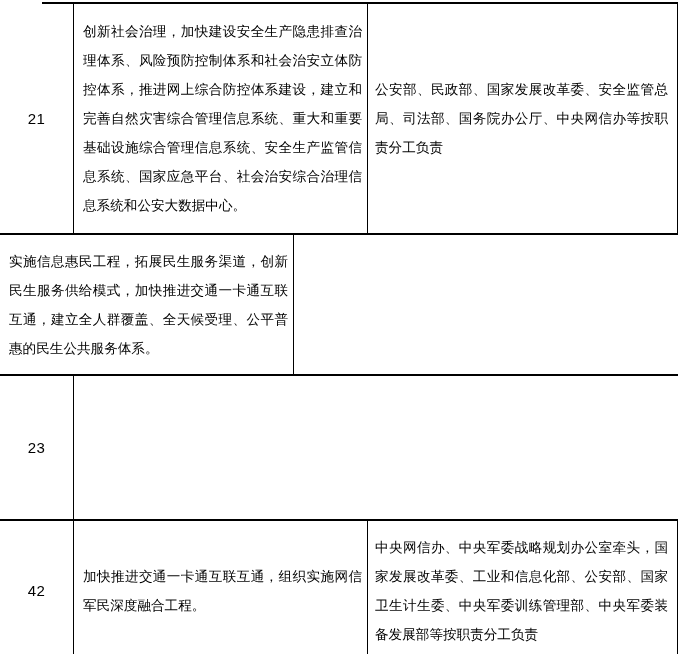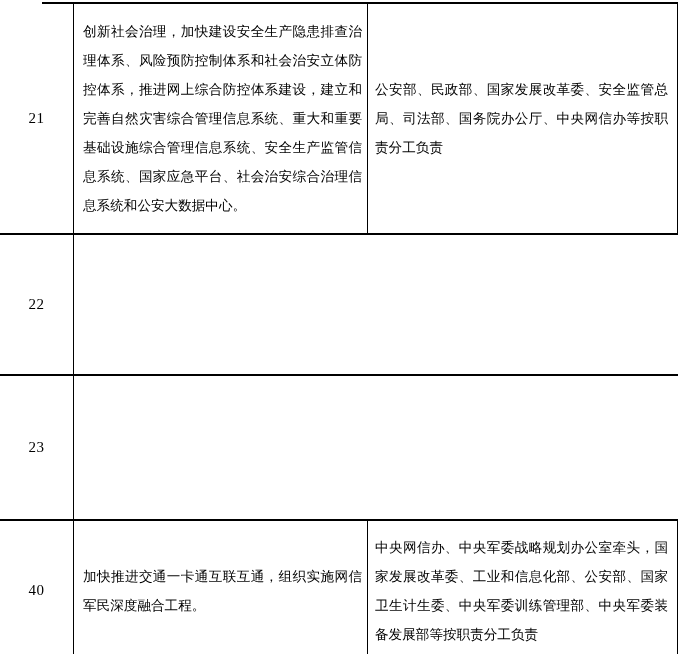--- a/index.html
+++ b/index.html
@@ -25,21 +25,21 @@
   .trow.r24 { height: 141px; }
   .cell {
     display: flex;
     align-items: center;
     border-right: 1.5px solid #000000;
     overflow: hidden;
   }
   .c-num {
     width: 74px;
     justify-content: center;
-    font-family: Liberation Serif, serif;
+    font-family: Liberation Sans, sans-serif;
     font-size: 15px;
     letter-spacing: 0.5px;
   }
   .c-task {
     width: 294px;
     padding: 0 5px 0 9px;
   }
   .c-owner {
     width: 310px;
     padding: 0 9px 0 7px;
@@ -79,34 +79,34 @@
     </div>
     <div class="cell c-task">
       <div class="celltext">创新社会治理，加快建设安全生产隐患排查治理体系、风险预防控制体系和社会治安立体防控体系，推进网上综合防控体系建设，建立和完善自然灾害综合管理信息系统、重大和重要基础设施综合管理信息系统、安全生产监管信息系统、国家应急平台、社会治安综合治理信息系统和公安大数据中心。</div>
     </div>
     <div class="cell c-owner">
       <div class="celltext">公安部、民政部、国家发展改革委、安全监管总局、司法部、国务院办公厅、中央网信办等按职责分工负责</div>
     </div>
   </div>
 
   <div class="trow r22">
-    <div class="cell c-num">
-      <span class="numtext">22</span>
+    <div class="cell c-task">
+      <div class="celltext">实施信息惠民工程，拓展民生服务渠道，创新民生服务供给模式，加快推进交通一卡通互联互通，建立全人群覆盖、全天候受理、公平普惠的民生公共服务体系。</div>
     </div>
   </div>
 
   <div class="trow r23">
     <div class="cell c-num">
       <span class="numtext">23</span>
     </div>
   </div>
 
   <div class="trow r24">
     <div class="cell c-num">
-      <span class="numtext">40</span>
+      <span class="numtext">42</span>
     </div>
     <div class="cell c-task">
       <div class="celltext">加快推进交通一卡通互联互通，组织实施网信军民深度融合工程。</div>
     </div>
     <div class="cell c-owner">
       <div class="celltext">中央网信办、中央军委战略规划办公室牵头，国家发展改革委、工业和信息化部、公安部、国家卫生计生委、中央军委训练管理部、中央军委装备发展部等按职责分工负责</div>
     </div>
   </div>
 
   <div class="mask-topleft"></div>

